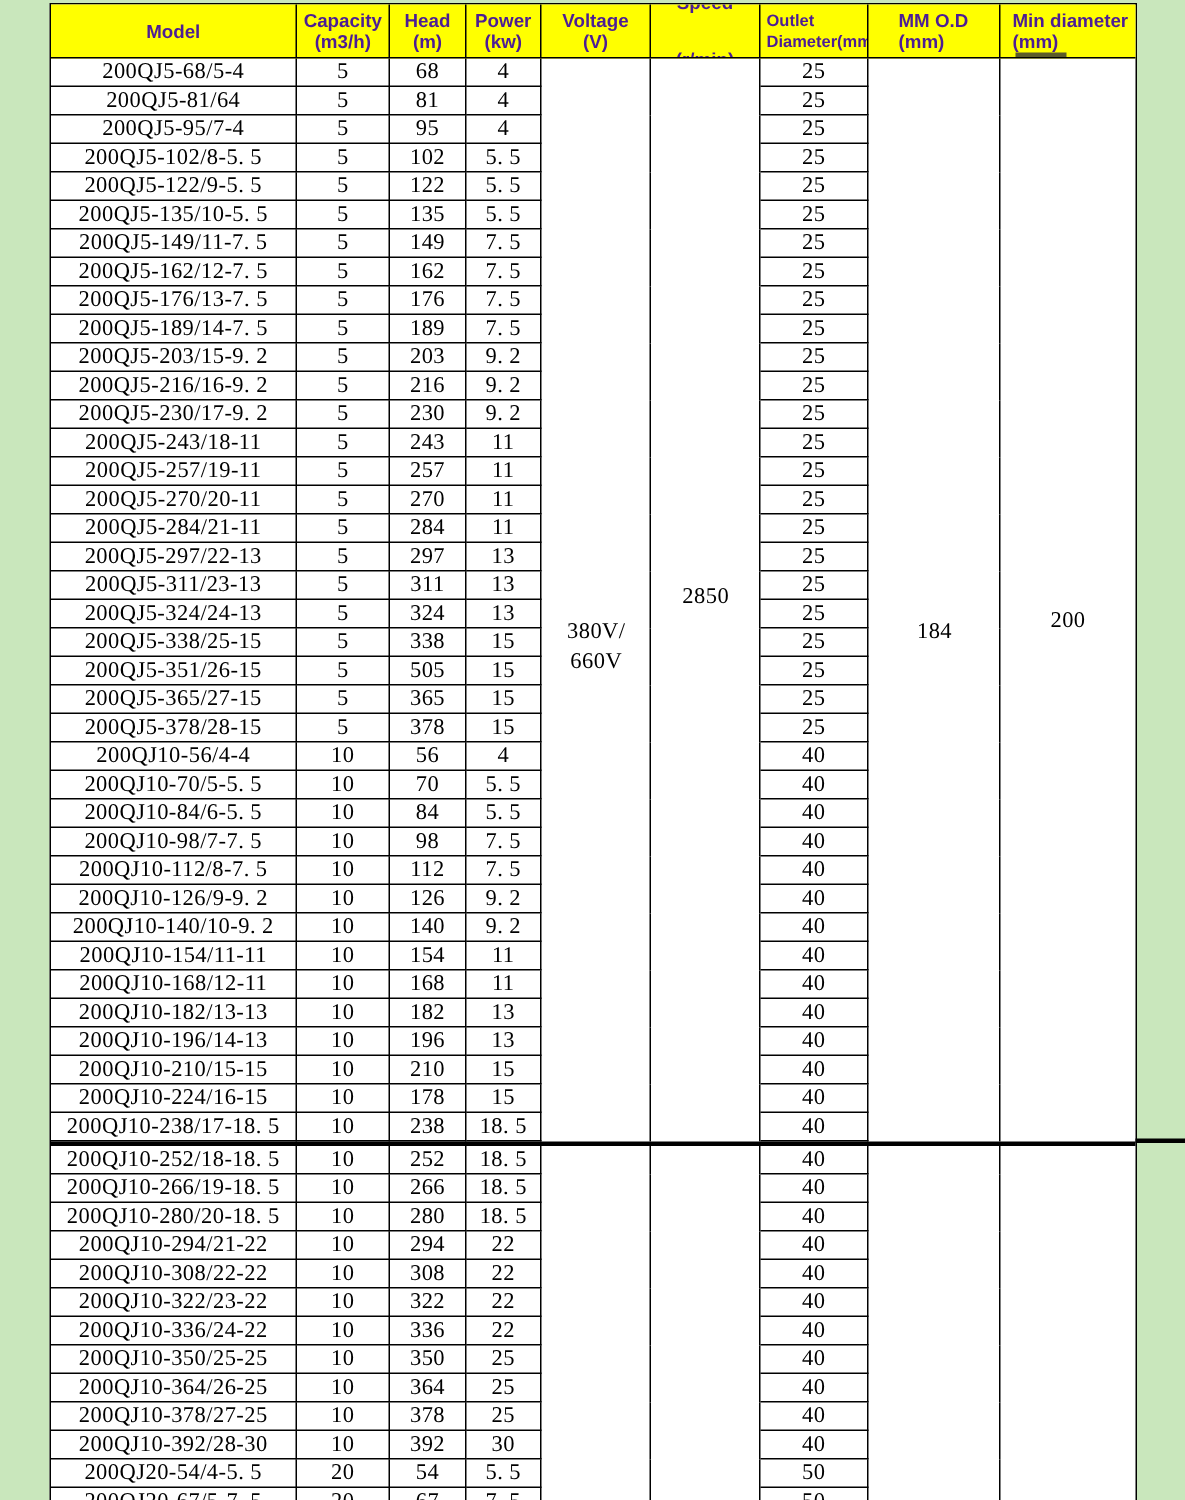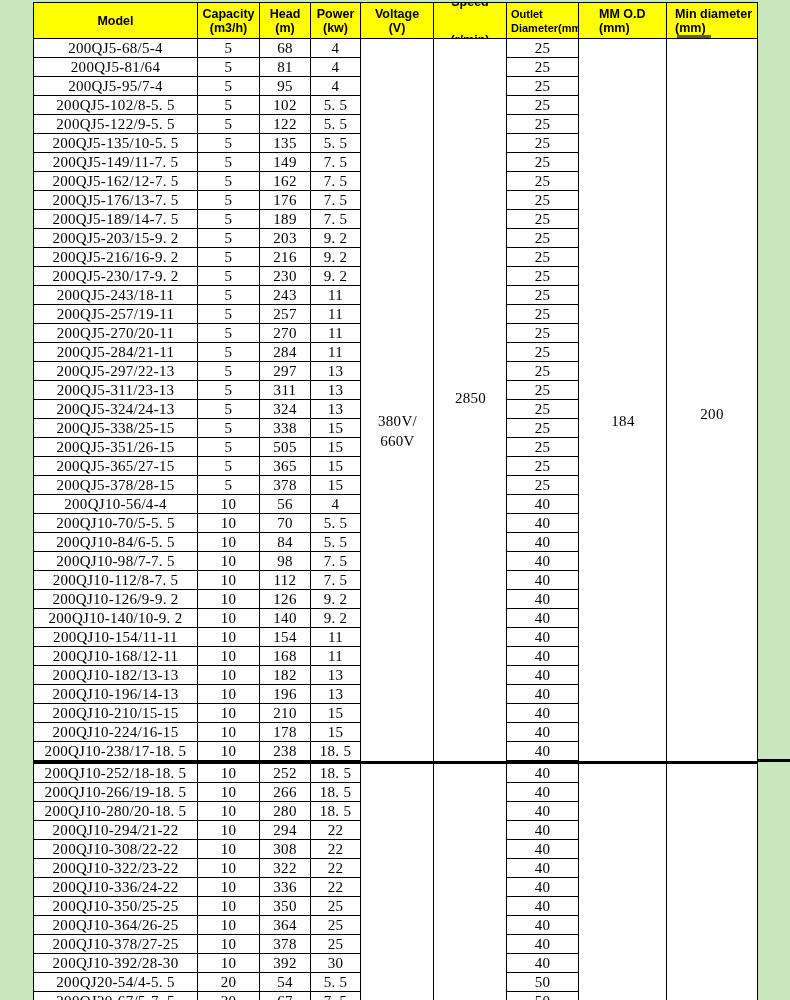--- a/index.html
+++ b/index.html
@@ -37,21 +37,21 @@
   }
   .hcell {
     box-sizing: border-box;
     border-right: 1px solid #000;
     display: flex;
     flex-direction: column;
     justify-content: center;
     align-items: center;
     font-size: 12.5px;
     font-weight: 700;
-    color: #000000;
+    color: #4c1d95;
     line-height: 14px;
     position: relative;
     overflow: hidden;
   }
   .hcell:last-child { border-right: none; }
   .hcell.c-outlet { font-size: 11px; padding-left: 4px; align-items: flex-start; }
   .hcell.c-mmod  { align-items: flex-start; padding-left: 20px; }
   .hcell.c-mind  { align-items: flex-start; padding-left: 8px; }
   .clip-mark {
     position: absolute;

